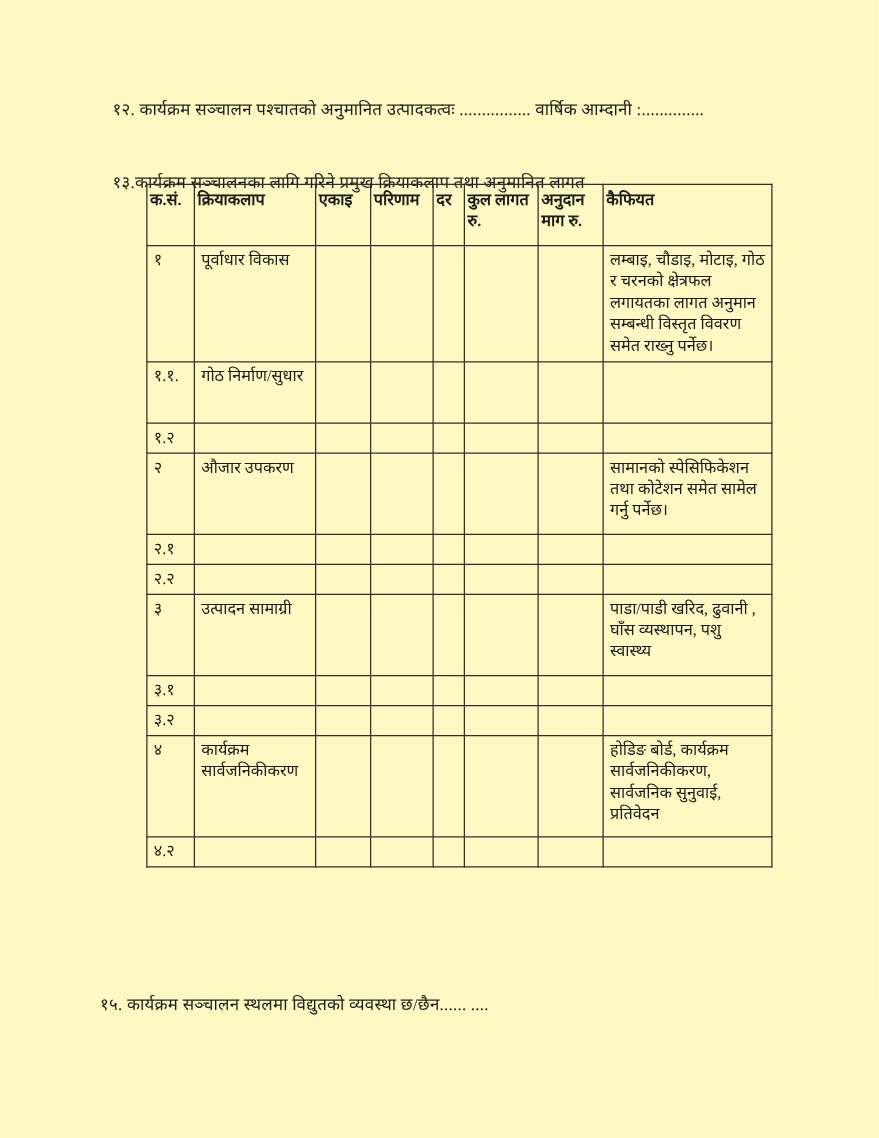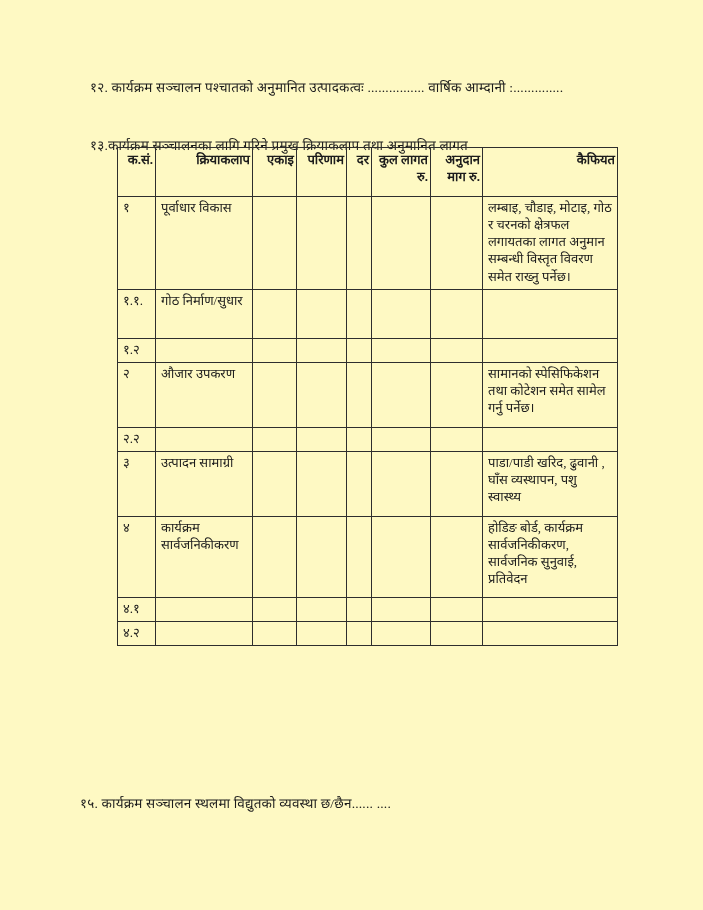--- a/index.html
+++ b/index.html
@@ -45,21 +45,21 @@
   table.activities th,
   table.activities td {
     border: 1px solid #2e2e2e;
     vertical-align: top;
     padding: 2px 5px;
     line-height: 1.32;
     overflow: hidden;
   }
   table.activities th {
     font-weight: bold;
-    text-align: right;
+    text-align: left;
     padding: 3px 2px;
     height: 42px;
     vertical-align: top;
   }
   table.activities td {
     height: 19px;
     text-align: left;
   }
   
   col.c-sn       { width: 38px; }
@@ -144,60 +144,80 @@
           <td>२</td>
           <td>औजार उपकरण</td>
           <td></td>
           <td></td>
           <td></td>
           <td></td>
           <td></td>
           <td>सामानको स्पेसिफिकेशन तथा कोटेशन समेत सामेल गर्नु पर्नेछ।</td>
         </tr>
         <tr>
+          <td>२.१</td>
+          <td></td>
+          <td></td>
+          <td></td>
+          <td></td>
+          <td></td>
+          <td></td>
+          <td></td>
+        </tr>
+        <tr>
           <td>२.२</td>
           <td></td>
           <td></td>
           <td></td>
           <td></td>
           <td></td>
           <td></td>
           <td></td>
         </tr>
         <tr class="row-tall-3">
           <td>३</td>
           <td>उत्पादन सामाग्री</td>
           <td></td>
           <td></td>
           <td></td>
           <td></td>
           <td></td>
           <td>पाडा/पाडी खरिद, ढुवानी , घाँस व्यस्थापन, पशु स्वास्थ्य</td>
         </tr>
+        <tr>
+          <td>३.१</td>
+          <td></td>
+          <td></td>
+          <td></td>
+          <td></td>
+          <td></td>
+          <td></td>
+          <td></td>
+        </tr>
+        <tr>
+          <td>३.२</td>
+          <td></td>
+          <td></td>
+          <td></td>
+          <td></td>
+          <td></td>
+          <td></td>
+          <td></td>
+        </tr>
         <tr class="row-tall-4">
           <td>४</td>
           <td>कार्यक्रम सार्वजनिकीकरण</td>
           <td></td>
           <td></td>
           <td></td>
           <td></td>
           <td></td>
           <td>होडिङ बोर्ड, कार्यक्रम सार्वजनिकीकरण, सार्वजनिक सुनुवाई, प्रतिवेदन</td>
         </tr>
         <tr>
-          <td>४.१</td>
-          <td></td>
-          <td></td>
-          <td></td>
-          <td></td>
-          <td></td>
-          <td></td>
-          <td></td>
-        </tr>
-        <tr>
           <td>४.२</td>
           <td></td>
           <td></td>
           <td></td>
           <td></td>
           <td></td>
           <td></td>
           <td></td>
         </tr>
       </tbody>

